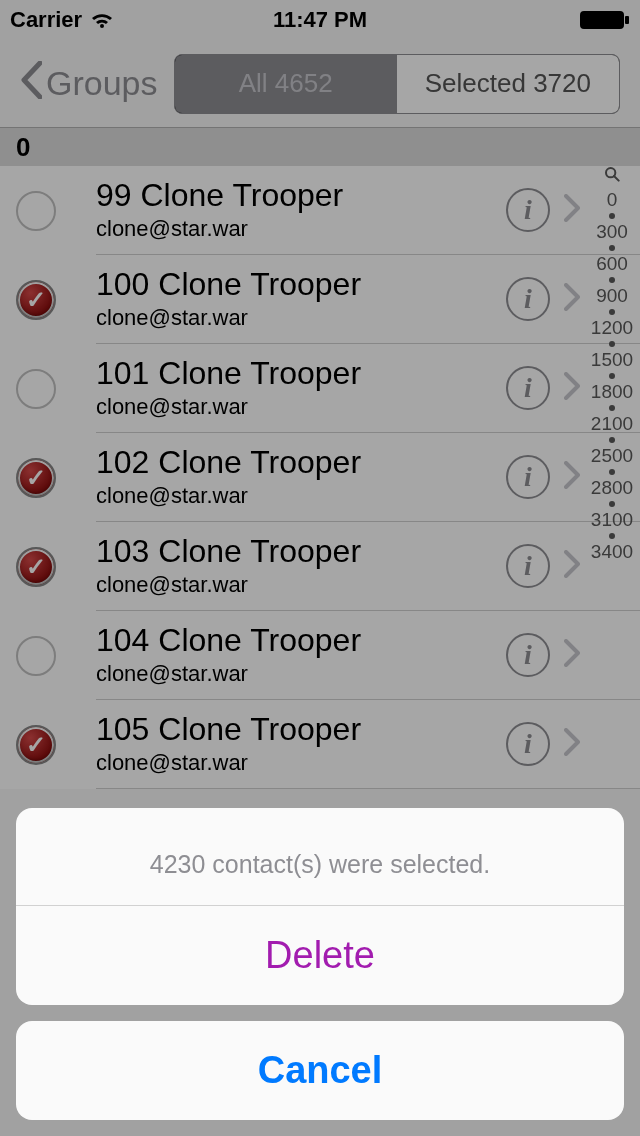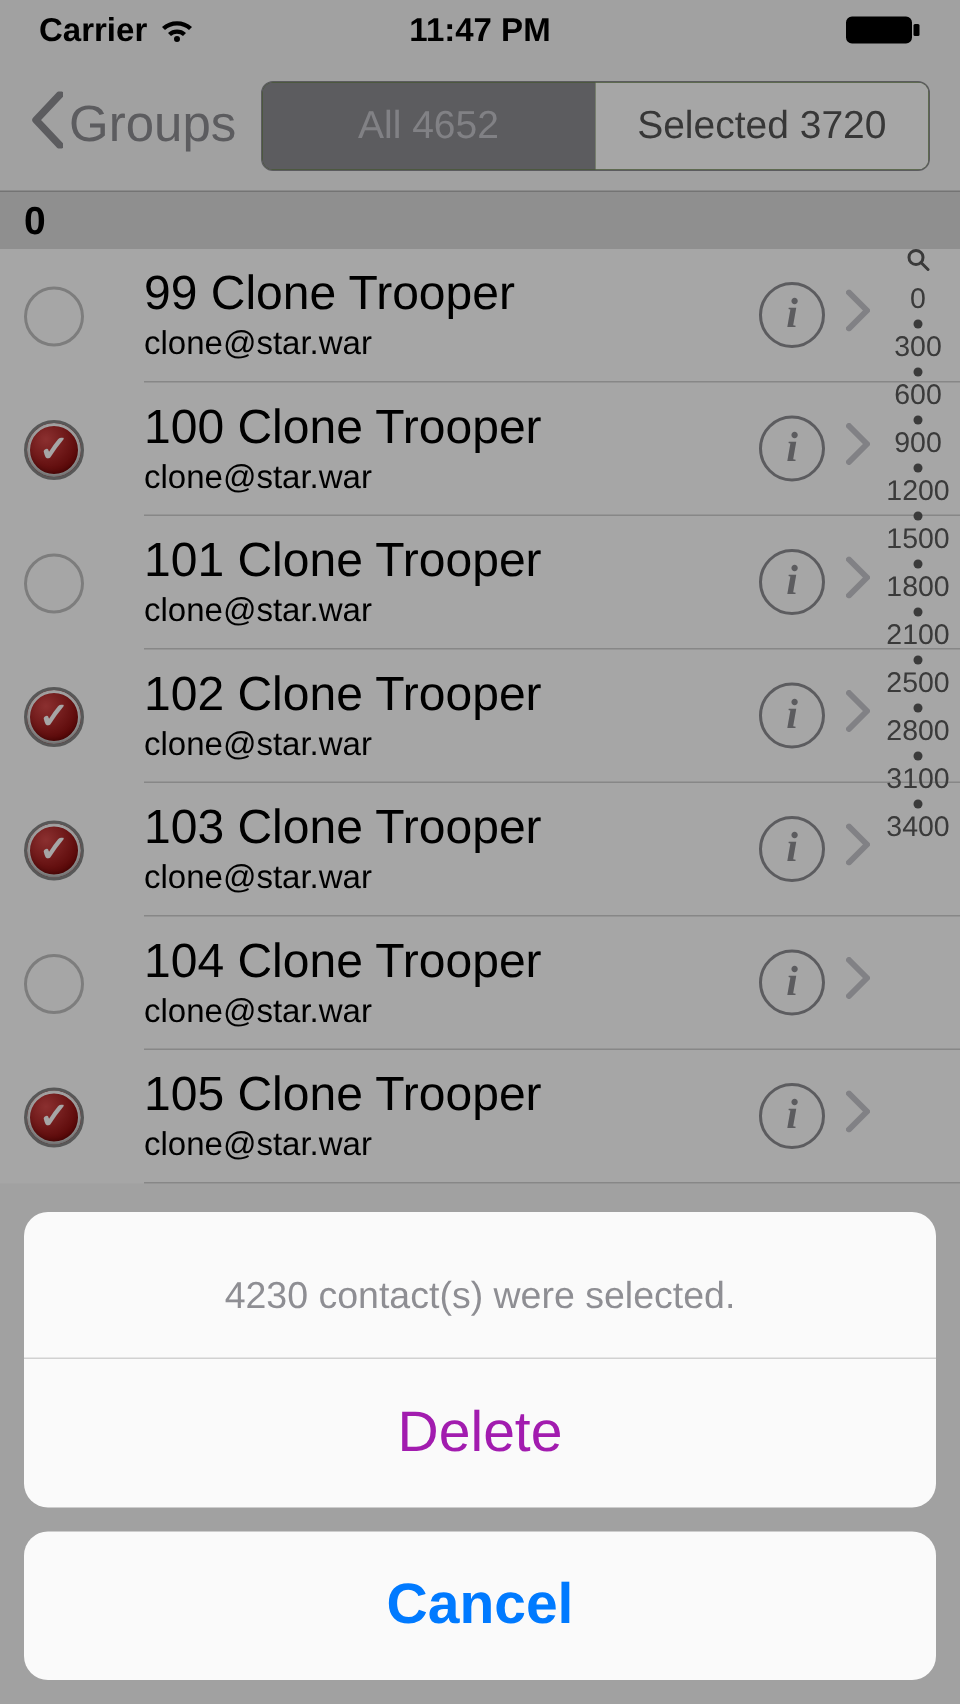--- a/index.html
+++ b/index.html
@@ -10,21 +10,21 @@
       background: #f7f7f7;
       overflow: hidden;
       position: relative;
     }
     
     .status-bar {
       height: 40px;
       display: flex;
       align-items: center;
       justify-content: space-between;
-      padding: 0 26px;
+      padding: 0 10px;
       font-size: 22px;
       font-weight: 600;
       color: #000;
       background: #f7f7f7;
     }
     .status-left, .status-right { display: flex; align-items: center; gap: 6px; }
     .status-center { position: absolute; left: 50%; transform: translateX(-50%); }
     .wifi-icon svg, .battery-icon svg { display: block; }
 
     
@@ -40,21 +40,21 @@
     .back-group { display: flex; align-items: center; color: #8e8e93; }
     .back-chevron { font-size: 44px; line-height: 1; color: #8e8e93; margin-right: 4px; }
     .back-label { font-size: 34px; color: #8e8e93; font-weight: 300; }
     .segmented {
       display: flex;
       flex: 1;
       margin-left: 8px;
       border: 1px solid #8e8e93;
       border-radius: 8px;
       overflow: hidden;
-      background: #4d7c0f;
+      background: #000000;
       height: 60px;
     }
     .seg-btn {
       flex: 1;
       display: flex;
       align-items: center;
       justify-content: center;
       font-size: 26px;
       color: #c7c7cc;
       background: #8e8e93;

